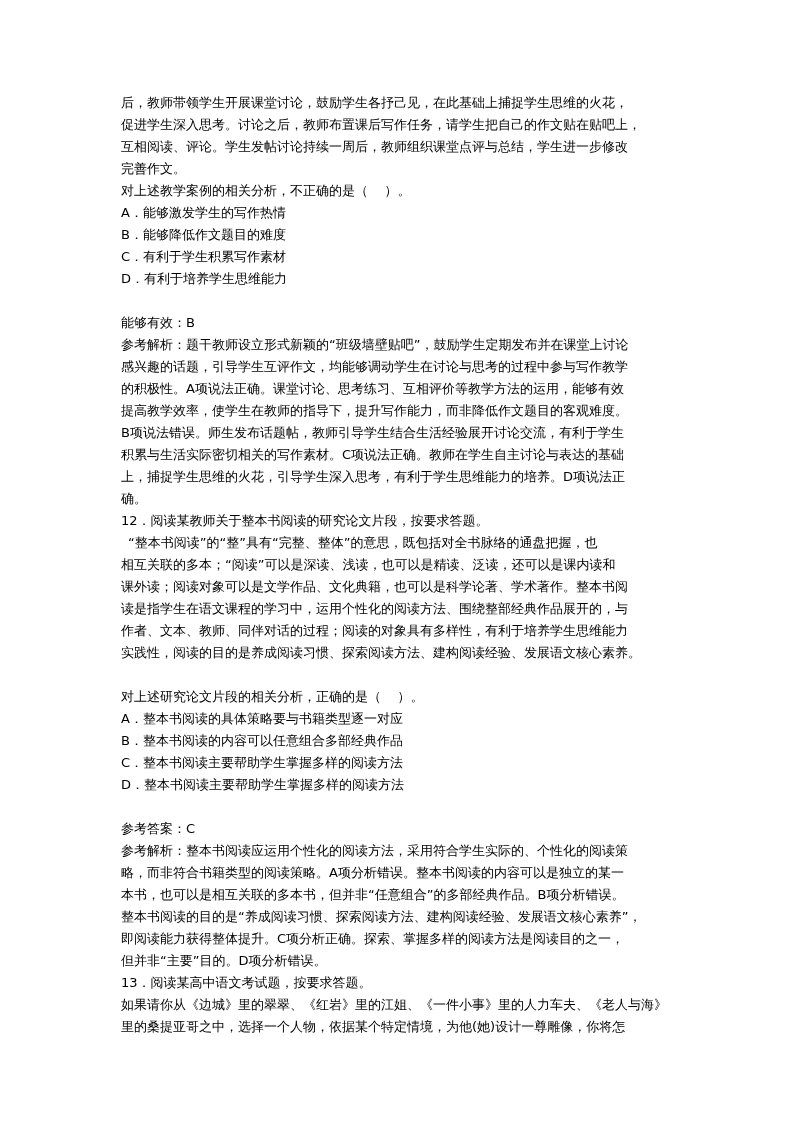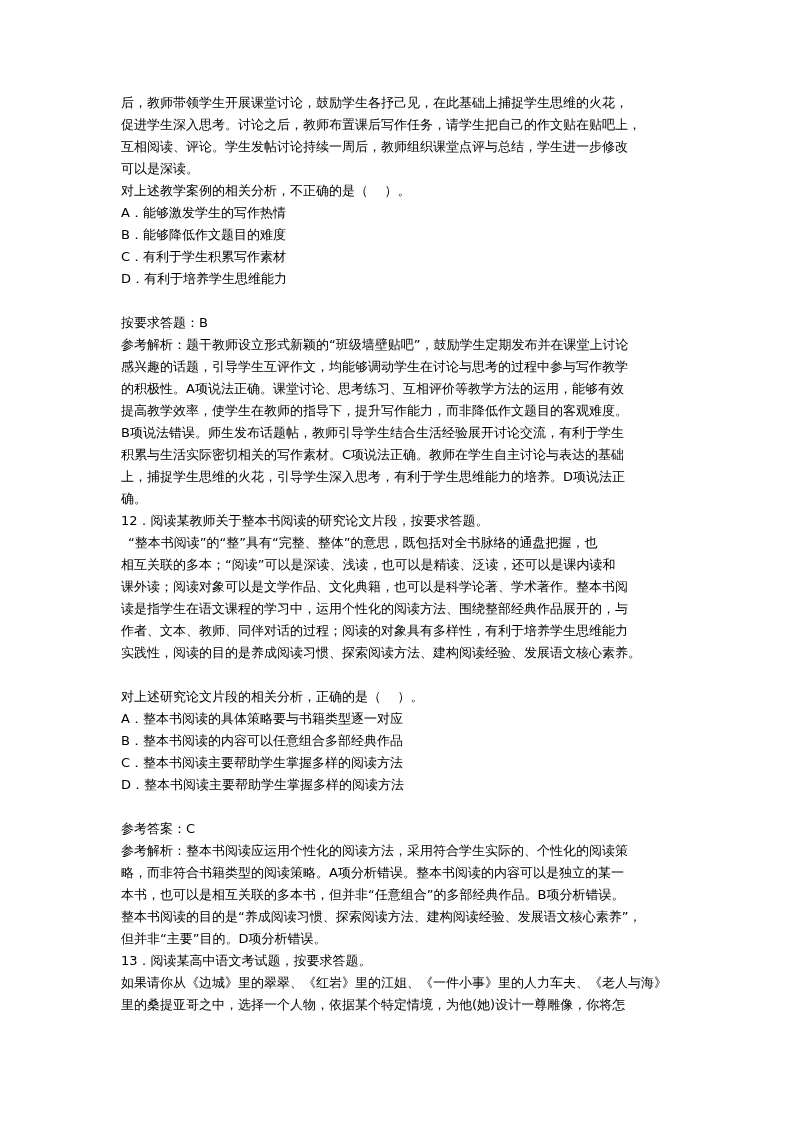--- a/index.html
+++ b/index.html
@@ -43,28 +43,28 @@
   }
 </style>
 </head>
 <body>
 
 <div id="page">
   <div id="content">
       <div class="line">后，教师带领学生开展课堂讨论，鼓励学生各抒己见，在此基础上捕捉学生思维的火花，</div>
       <div class="line">促进学生深入思考。讨论之后，教师布置课后写作任务，请学生把自己的作文贴在贴吧上，</div>
       <div class="line">互相阅读、评论。学生发帖讨论持续一周后，教师组织课堂点评与总结，学生进一步修改</div>
-      <div class="line">可以是深读。</div>
+      <div class="line">完善作文。</div>
       <div class="line">对上述教学案例的相关分析，不正确的是（    ）。</div>
       <div class="line">A．能够激发学生的写作热情</div>
       <div class="line">B．能够降低作文题目的难度</div>
       <div class="line">C．有利于学生积累写作素材</div>
       <div class="line">D．有利于培养学生思维能力</div>
       <div class="line blank"></div>
-      <div class="line">按要求答题：B</div>
+      <div class="line">能够有效：B</div>
       <div class="line">参考解析：题干教师设立形式新颖的“班级墙壁贴吧”，鼓励学生定期发布并在课堂上讨论</div>
       <div class="line">感兴趣的话题，引导学生互评作文，均能够调动学生在讨论与思考的过程中参与写作教学</div>
       <div class="line">的积极性。A项说法正确。课堂讨论、思考练习、互相评价等教学方法的运用，能够有效</div>
       <div class="line">提高教学效率，使学生在教师的指导下，提升写作能力，而非降低作文题目的客观难度。</div>
       <div class="line">B项说法错误。师生发布话题帖，教师引导学生结合生活经验展开讨论交流，有利于学生</div>
       <div class="line">积累与生活实际密切相关的写作素材。C项说法正确。教师在学生自主讨论与表达的基础</div>
       <div class="line">上，捕捉学生思维的火花，引导学生深入思考，有利于学生思维能力的培养。D项说法正</div>
       <div class="line">确。</div>
       <div class="line">12．阅读某教师关于整本书阅读的研究论文片段，按要求答题。</div>
       <div class="line indent1">“整本书阅读”的“整”具有“完整、整体”的意思，既包括对全书脉络的通盘把握，也</div>
@@ -78,18 +78,19 @@
       <div class="line">A．整本书阅读的具体策略要与书籍类型逐一对应</div>
       <div class="line">B．整本书阅读的内容可以任意组合多部经典作品</div>
       <div class="line">C．整本书阅读主要帮助学生掌握多样的阅读方法</div>
       <div class="line">D．整本书阅读主要帮助学生掌握多样的阅读方法</div>
       <div class="line blank"></div>
       <div class="line">参考答案：C</div>
       <div class="line">参考解析：整本书阅读应运用个性化的阅读方法，采用符合学生实际的、个性化的阅读策</div>
       <div class="line">略，而非符合书籍类型的阅读策略。A项分析错误。整本书阅读的内容可以是独立的某一</div>
       <div class="line">本书，也可以是相互关联的多本书，但并非“任意组合”的多部经典作品。B项分析错误。</div>
       <div class="line">整本书阅读的目的是“养成阅读习惯、探索阅读方法、建构阅读经验、发展语文核心素养”，</div>
+      <div class="line">即阅读能力获得整体提升。C项分析正确。探索、掌握多样的阅读方法是阅读目的之一，</div>
       <div class="line">但并非“主要”目的。D项分析错误。</div>
       <div class="line">13．阅读某高中语文考试题，按要求答题。</div>
       <div class="line">如果请你从《边城》里的翠翠、《红岩》里的江姐、《一件小事》里的人力车夫、《老人与海》</div>
       <div class="line">里的桑提亚哥之中，选择一个人物，依据某个特定情境，为他(她)设计一尊雕像，你将怎</div>
     </div>
 </div>
 
 </body></html>

